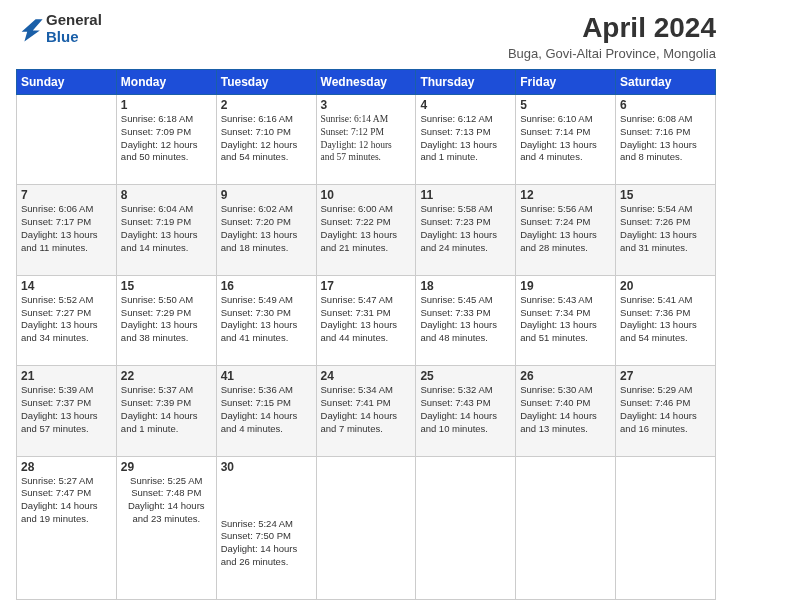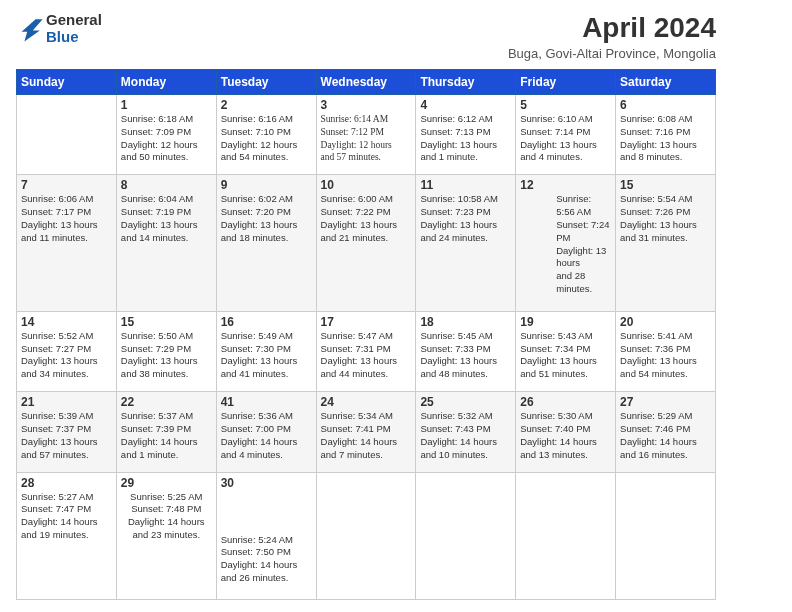--- a/index.html
+++ b/index.html
@@ -212,28 +212,28 @@
           </td>
           <td>
             <span class="day-number">10</span>
             <div class="day-info" style="white-space: pre-line;">Sunrise: 6:00 AM
 Sunset: 7:22 PM
 Daylight: 13 hours
 and 21 minutes.</div>
           </td>
           <td>
             <span class="day-number">11</span>
-            <div class="day-info" style="white-space: pre-line;">Sunrise: 10:58 AM
+            <div class="day-info" style="white-space: pre-line;">Sunrise: 5:58 AM
 Sunset: 7:23 PM
 Daylight: 13 hours
 and 24 minutes.</div>
           </td>
           <td>
             <span class="day-number">12</span>
-            <div class="day-info" style="white-space: pre-line; margin-left: 36px;">Sunrise: 5:56 AM
+            <div class="day-info" style="white-space: pre-line;">Sunrise: 5:56 AM
 Sunset: 7:24 PM
 Daylight: 13 hours
 and 28 minutes.</div>
           </td>
           <td>
             <span class="day-number">15</span>
             <div class="day-info" style="white-space: pre-line;">Sunrise: 5:54 AM
 Sunset: 7:26 PM
 Daylight: 13 hours
 and 31 minutes.</div>
@@ -301,21 +301,21 @@
           <td>
             <span class="day-number">22</span>
             <div class="day-info" style="white-space: pre-line;">Sunrise: 5:37 AM
 Sunset: 7:39 PM
 Daylight: 14 hours
 and 1 minute.</div>
           </td>
           <td>
             <span class="day-number">41</span>
             <div class="day-info" style="white-space: pre-line;">Sunrise: 5:36 AM
-Sunset: 7:00 PM
+Sunset: 7:15 PM
 Daylight: 14 hours
 and 4 minutes.</div>
           </td>
           <td>
             <span class="day-number">24</span>
             <div class="day-info" style="white-space: pre-line;">Sunrise: 5:34 AM
 Sunset: 7:41 PM
 Daylight: 14 hours
 and 7 minutes.</div>
           </td>

